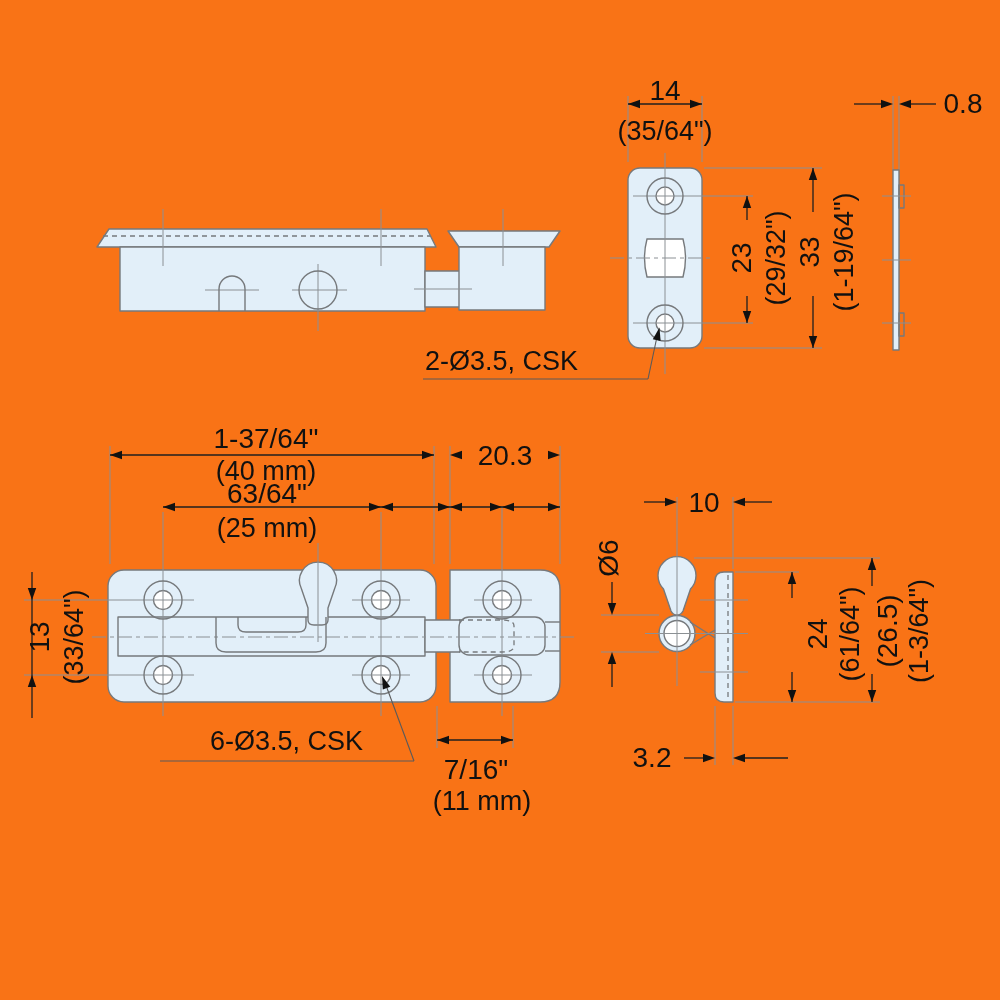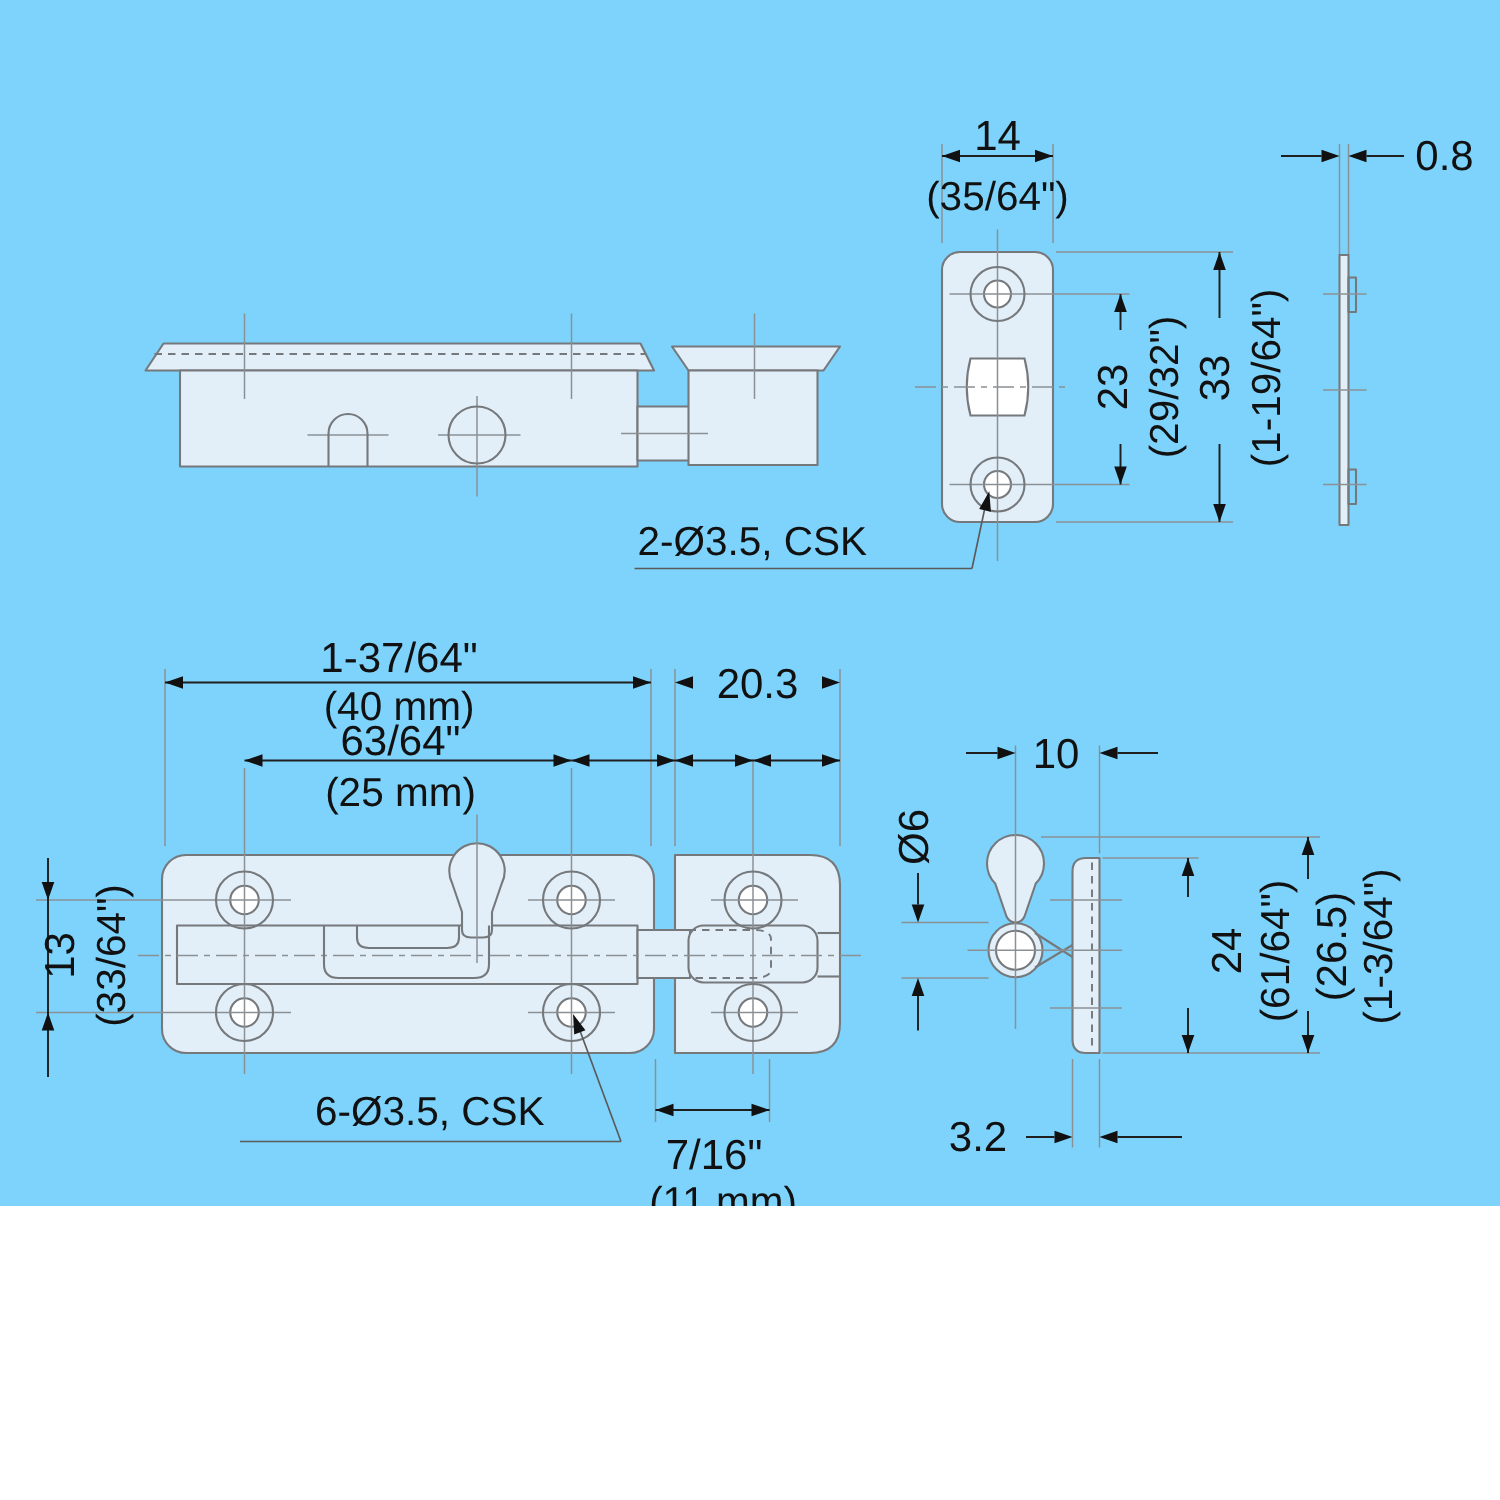--- a/index.html
+++ b/index.html
@@ -1,16 +1,16 @@
 <!DOCTYPE html>
 <html><head>
 <meta charset="utf-8">
 <style>
   html,body{margin:0;padding:0;background:#ffffff;}
-  .canvas{position:relative;width:1000px;height:804px;background:#7dd3fc;overflow:hidden;}
+  .canvas{position:relative;width:1000px;height:1000px;background:#f97316;overflow:hidden;}
   svg{display:block;}
   .part   { fill:#e2eff9; stroke:#76797c; stroke-width:1.4; stroke-linejoin:round; }
   .part-w { fill:#ffffff; stroke:#76797c; stroke-width:1.4; }
   .ln     { fill:none;    stroke:#76797c; stroke-width:1.4; stroke-linejoin:round; }
   .cl     { fill:none;    stroke:#8b9094; stroke-width:1;   }
   .cld    { fill:none;    stroke:#8b9094; stroke-width:1; stroke-dasharray:14 4 4 4; }
   .dash   { fill:none;    stroke:#76797c; stroke-width:1.3; stroke-dasharray:5 4; }
   .dim    { fill:none;    stroke:#1f1f1f; stroke-width:1.3; }
   .ldr    { fill:none;    stroke:#5a5a5a; stroke-width:1.1; }
   .ah     { fill:#111111; stroke:none; }

